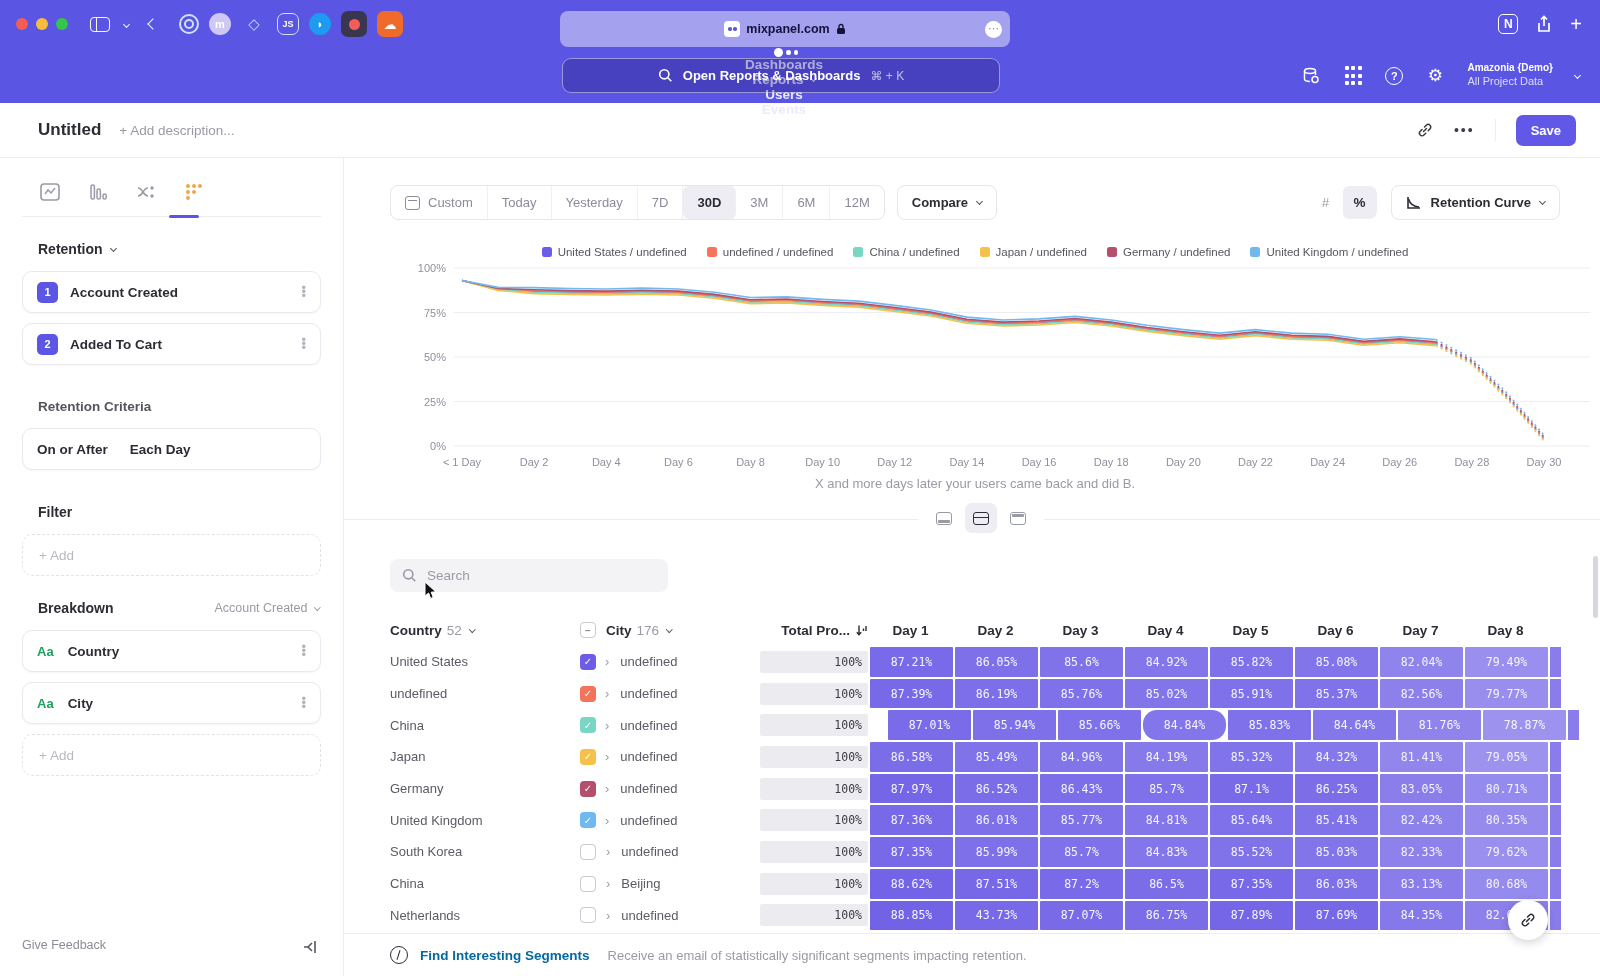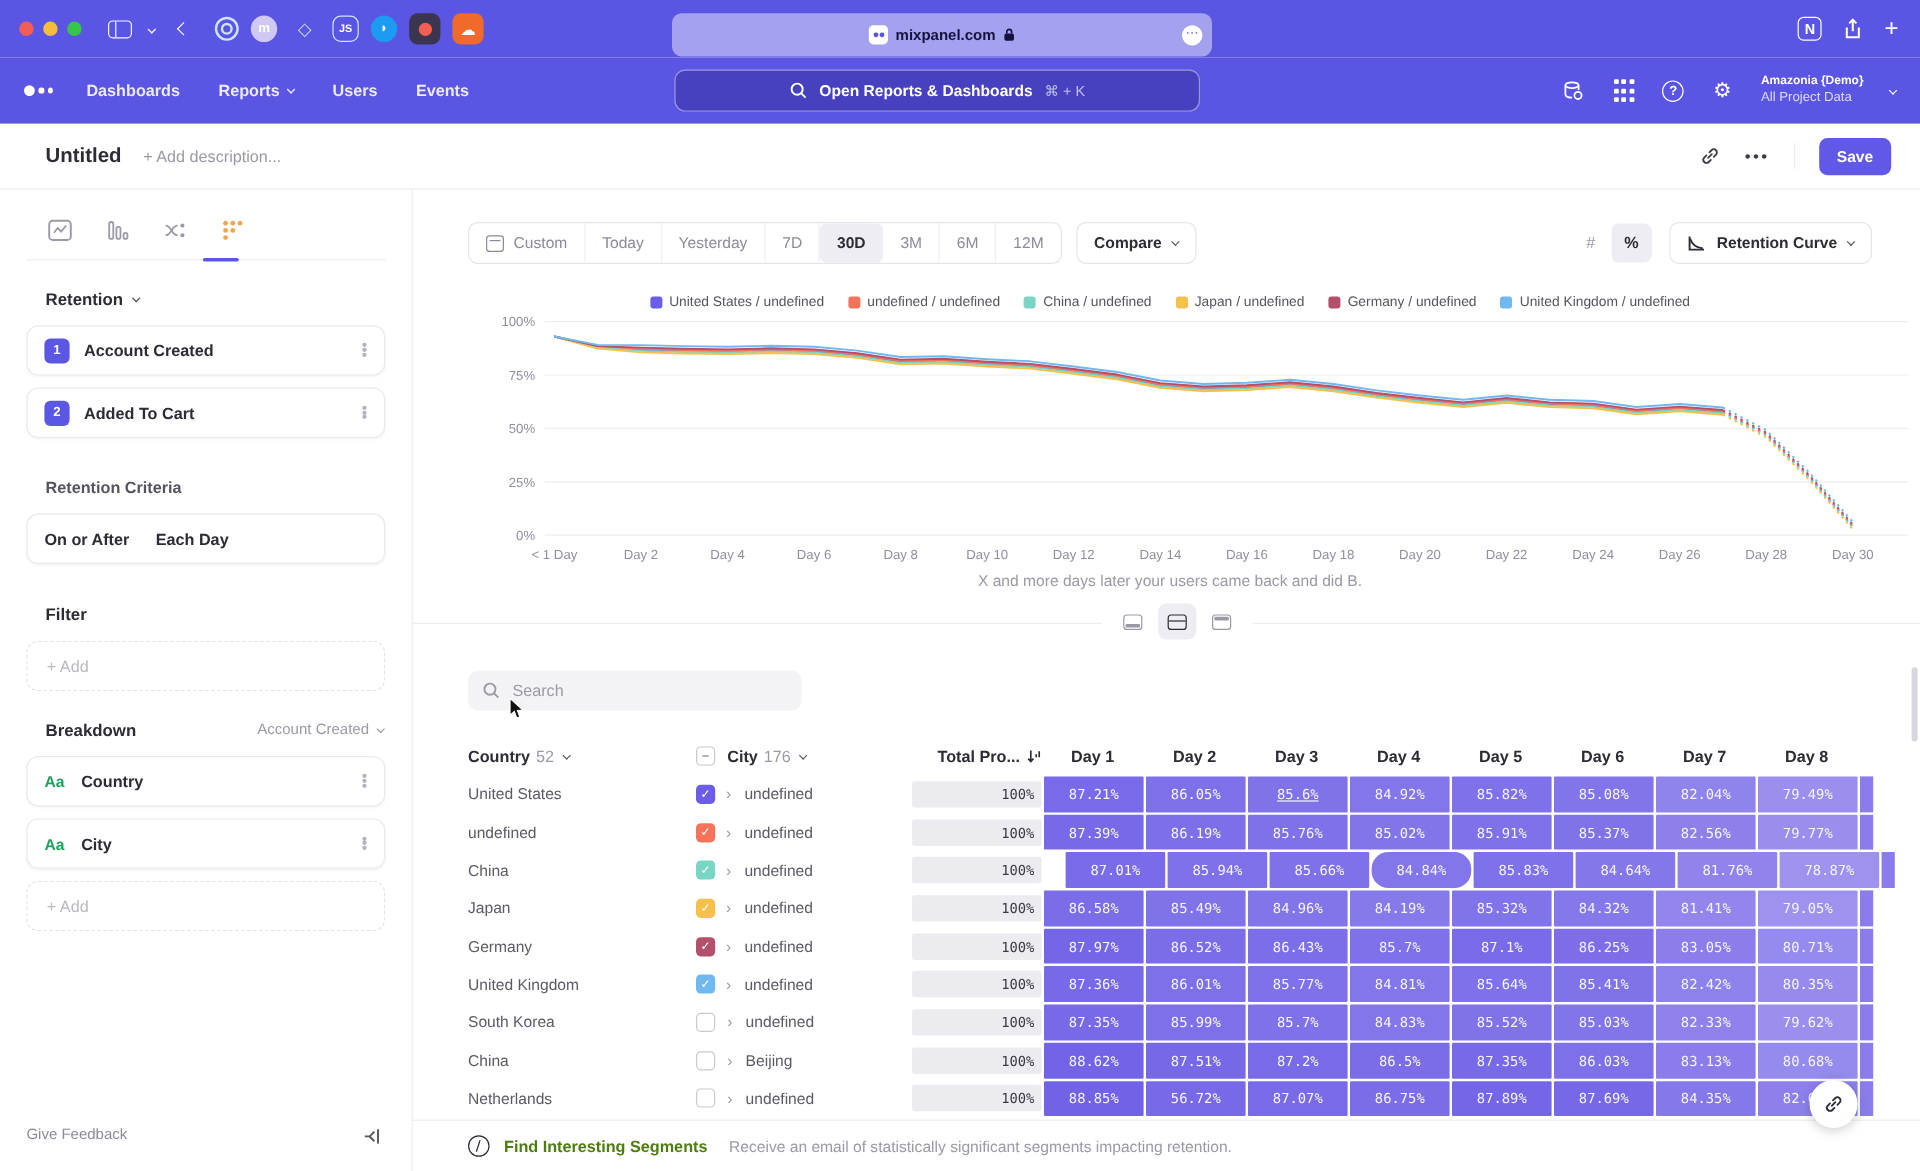--- a/index.html
+++ b/index.html
@@ -24,21 +24,21 @@
   .fav { width:16px; height:16px; background:#fff; border-radius:4px; display:flex; align-items:center; justify-content:center; gap:1.5px; }
   .fav i { width:3.5px; height:3.5px; background:#5a55e2; border-radius:50%; }
   .urltxt { color:#15123e; font-size:12.5px; font-weight:600; }
   .url-more { position:absolute; right:8px; width:17px; height:17px; background:#fff; border-radius:50%;
               color:#7d79ea; font-size:11px; line-height:15px; text-align:center; }
   .chrome-right { position:absolute; right:18px; top:0; height:48px; display:flex; align-items:center; gap:18px; color:#fff; }
   .notion { width:20px; height:20px; border:1.8px solid #fff; border-radius:5px; font-size:12px; font-weight:700;
             display:flex; align-items:center; justify-content:center; }
 
   
-  .appnav { background:#5a55e2; height:55px; display:flex; align-items:center; padding:0 20px; position:relative; }
+  .appnav { background:#5a55e2; height:55px; display:flex; align-items:center; padding:0 20px; position:relative;flex-direction:column; }
   .mplogo { display:flex; align-items:center; gap:3px; margin-right:28px; }
   .mplogo .d1{width:9px;height:9px;background:#fff;border-radius:50%;}
   .mplogo .d2{width:4.5px;height:4.5px;background:#fff;border-radius:50%;}
   .navitem { color:#eceafe; font-size:13.5px; font-weight:600; margin-right:32px; display:flex; align-items:center; gap:7px; }
   .navitem .cv{width:5px;height:5px;border-width:1.6px;margin-top:-3px;}
   .gsearch { position:absolute; left:562px; top:10px; width:438px; height:35px; border-radius:9px;
              background:rgba(23,16,105,.28); border:1px solid rgba(255,255,255,.45);
              display:flex; align-items:center; justify-content:center; gap:10px; color:#fff; }
   .gsearch .ph { font-size:13px; font-weight:600; }
   .gsearch .sc { font-size:12px; color:rgba(255,255,255,.65); }
@@ -152,21 +152,21 @@
              justify-content:center; color:#f6f4ff; font-size:11.5px; }
   .sliver { width:11px; height:29.7px; margin-left:2px; background:rgba(99,82,228,.75); }
   .hscroll { width:482px; height:8px; border-radius:4px; background:#d7d7dd; margin:4px 0 0 -6px; }
   .vscroll { position:absolute; right:2px; top:398px; width:5px; height:62px; border-radius:3px; background:#d7d7dd; }
 
   
   .mfooter { position:absolute; left:0; right:0; bottom:0; height:43px; border-top:1px solid #ececf1; display:flex;
              align-items:center; padding-left:46px; background:#fff; }
   .segic { width:18px; height:18px; border:1.7px solid #2c2c35; border-radius:50%; margin-right:12px; position:relative; }
   .segic:before { content:""; position:absolute; left:7px; top:3px; bottom:3px; border-left:1.7px solid #2c2c35; transform:rotate(18deg); }
-  .ftitle { font-size:13.5px; font-weight:700; color:#4d7c0f; margin-right:18px; }
+  .ftitle { font-size:13.5px; font-weight:700; color:#0369a1; margin-right:18px; }
   .fsub { font-size:13px; color:#9a9aa6; }
   .fab { position:absolute; right:52px; bottom:36px; width:40px; height:40px; border-radius:50%; background:#fff;
          box-shadow:0 2px 10px rgba(30,30,60,.22); display:flex; align-items:center; justify-content:center; }
 
   .cursor { position:absolute; left:424px; top:581px; z-index:50; }
   svg { display:block; }
 </style>
 </head>
 <body>
 
@@ -568,21 +568,21 @@
             <span class="ctry">United States</span>
           </span>
           <span class="col-city">
             <span class="chk" style="background: rgb(108, 92, 231);">✓</span>
             <span class="rchev">›</span>
             <span class="city">undefined</span>
           </span>
           <span class="totalbar mono">100%</span>
           <span class="daycell mono" style="background: rgba(99, 82, 228, 0.863);">87.21%</span>
           <span class="daycell mono" style="background: rgba(99, 82, 228, 0.827);">86.05%</span>
-          <span class="daycell mono" style="background: rgba(99, 82, 228, 0.816); text-decoration: underline;">85.6%</span>
+          <span class="daycell mono" style="background: rgba(99, 82, 228, 0.816);">85.6%</span>
           <span class="daycell mono" style="background: rgba(99, 82, 228, 0.796);">84.92%</span>
           <span class="daycell mono" style="background: rgba(99, 82, 228, 0.824);">85.82%</span>
           <span class="daycell mono" style="background: rgba(99, 82, 228, 0.804);">85.08%</span>
           <span class="daycell mono" style="background: rgba(99, 82, 228, 0.718);">82.04%</span>
           <span class="daycell mono" style="background: rgba(99, 82, 228, 0.647);">79.49%</span>
           <span class="sliver"></span>
         </div>
         <div class="trow">
           <span class="col-country">
             <span class="ctry">undefined</span>
@@ -727,21 +727,21 @@
           <span class="col-country">
             <span class="ctry">Netherlands</span>
           </span>
           <span class="col-city">
             <span class="chkbox"></span>
             <span class="rchev">›</span>
             <span class="city">undefined</span>
           </span>
           <span class="totalbar mono">100%</span>
           <span class="daycell mono" style="background: rgba(99, 82, 228, 0.91);">88.85%</span>
-          <span class="daycell mono" style="background: rgba(99, 82, 228, 0.867);">56.72%</span>
+          <span class="daycell mono" style="background: rgba(99, 82, 228, 0.867);">43.73%</span>
           <span class="daycell mono" style="background: rgba(99, 82, 228, 0.86);">87.07%</span>
           <span class="daycell mono" style="background: rgba(99, 82, 228, 0.847);">86.75%</span>
           <span class="daycell mono" style="background: rgba(99, 82, 228, 0.882);">87.89%</span>
           <span class="daycell mono" style="background: rgba(99, 82, 228, 0.875);">87.69%</span>
           <span class="daycell mono" style="background: rgba(99, 82, 228, 0.78);">84.35%</span>
           <span class="daycell mono" style="background: rgba(99, 82, 228, 0.733);">82.61%</span>
           <span class="sliver"></span>
         </div>
       </div>
     <div class="hscroll"></div>

